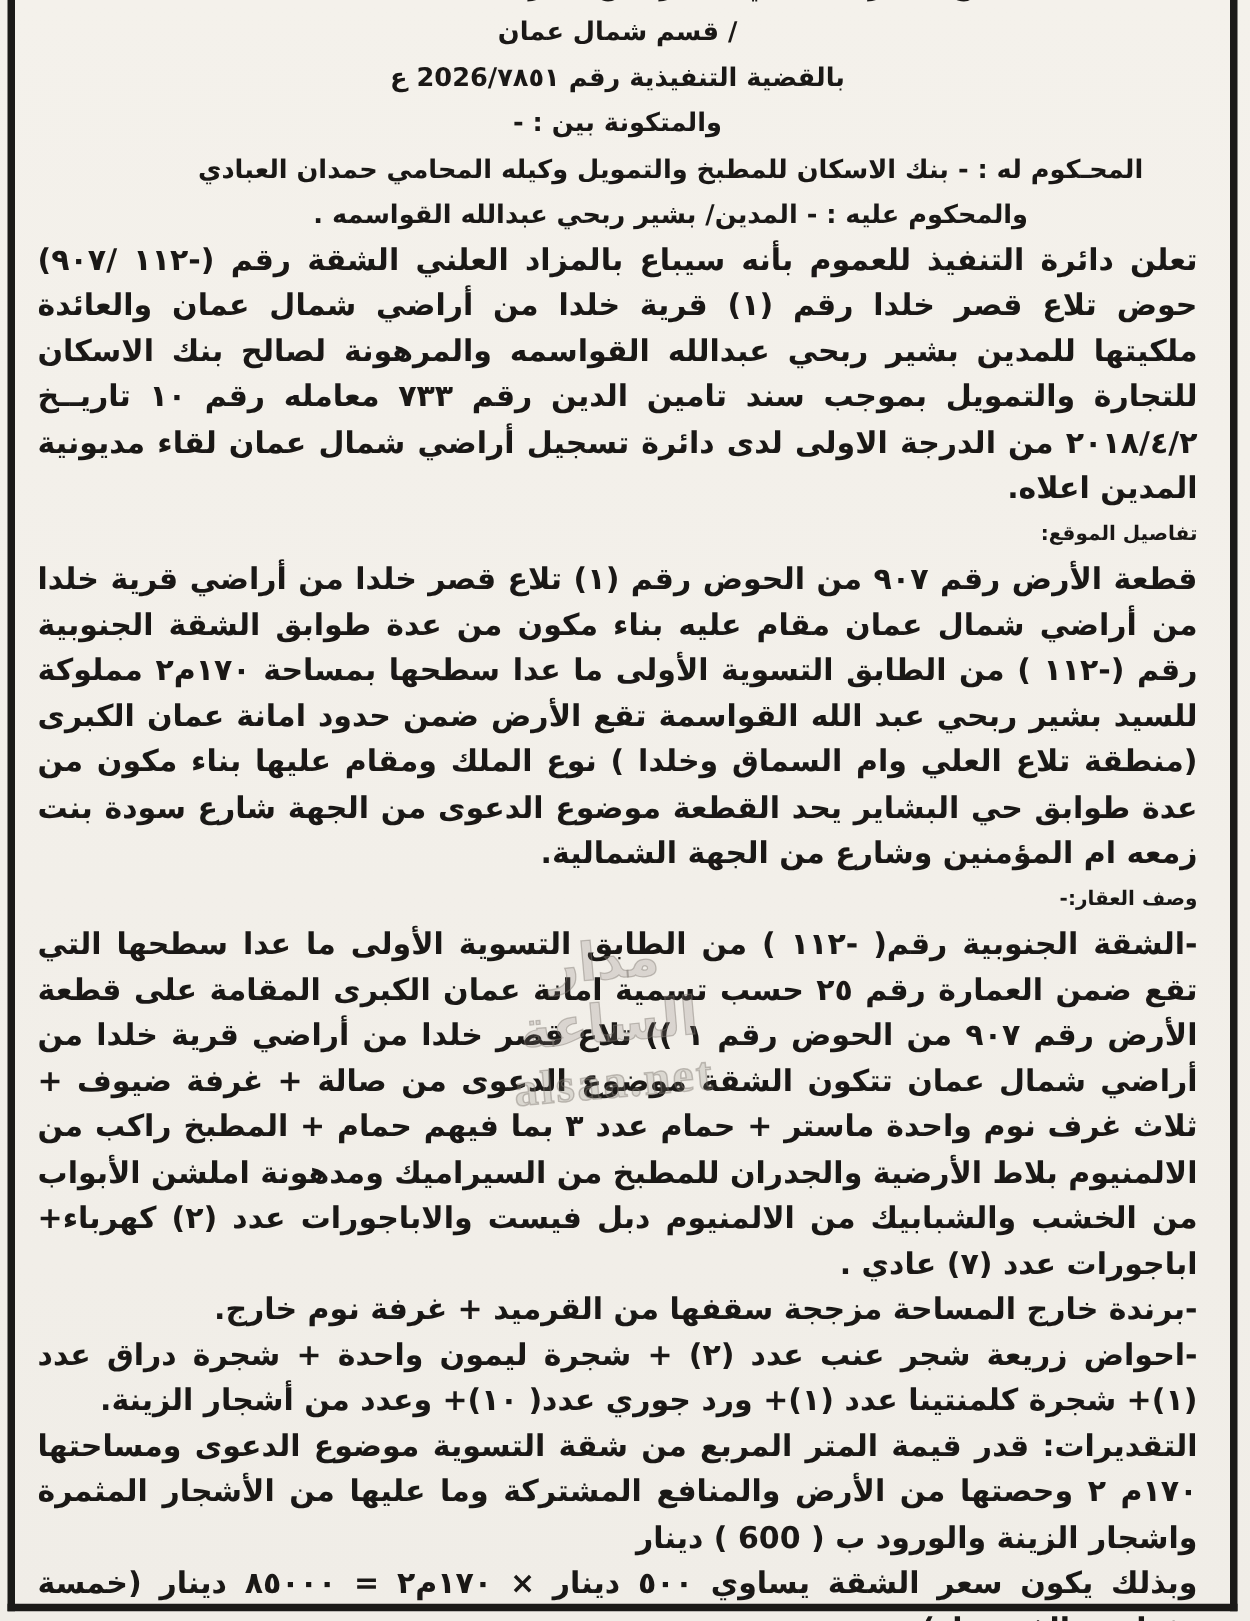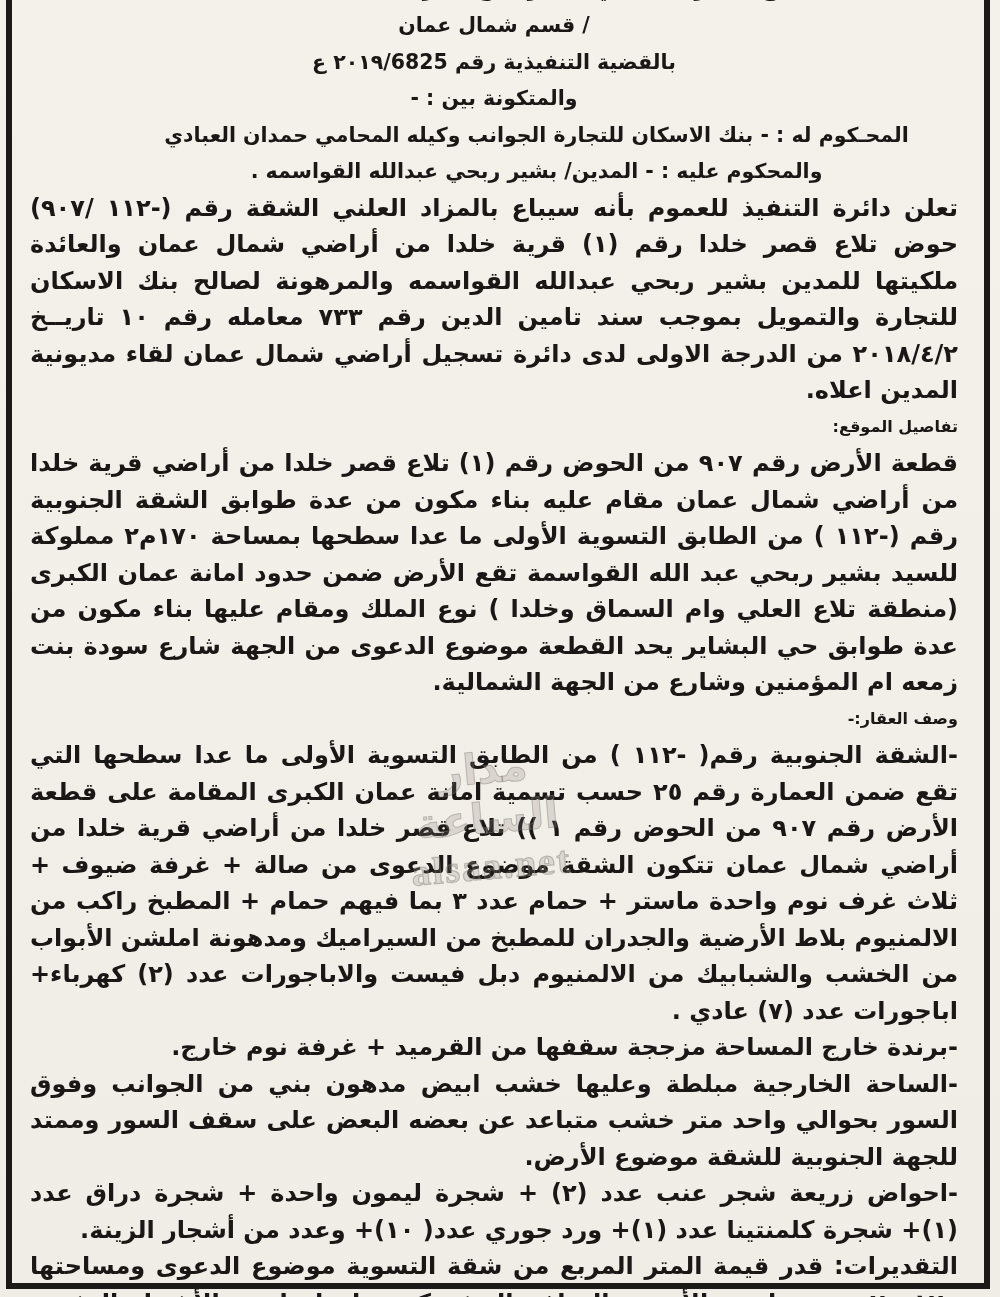--- a/index.html
+++ b/index.html
@@ -71,41 +71,40 @@
 <body>
 
 <div class="page">
 
   <div class="content">
 
     <div class="clip-line">اعلان بيع بالمزاد العلني صادر عن دائرة تنفيذ محكمة بداية عمان</div>
 
     <p class="hline first">/ قسم شمال عمان</p>
 
-    <p class="hline">بالقضية التنفيذية رقم ٢٠١٩/6825 ع</p>
+    <p class="hline">بالقضية التنفيذية رقم 2026/٧٨٥١ ع</p>
 
     <p class="hline">والمتكونة بين : -</p>
 
-    <p class="hline shift">المحـكوم له : - بنك الاسكان للتجارة الجوانب وكيله المحامي حمدان العبادي</p>
+    <p class="hline shift">المحـكوم له : - بنك الاسكان للمطبخ والتمويل وكيله المحامي حمدان العبادي</p>
 
     <p class="hline shift">والمحكوم عليه : - المدين/ بشير ربحي عبدالله القواسمه .</p>
 
     <p class="para">تعلن دائرة التنفيذ للعموم بأنه سيباع بالمزاد العلني الشقة رقم (-١١٢ /٩٠٧) حوض تلاع قصر خلدا رقم (١) قرية خلدا من أراضي شمال عمان والعائدة ملكيتها للمدين بشير ربحي عبدالله القواسمه والمرهونة لصالح بنك الاسكان للتجارة والتمويل بموجب سند تامين الدين رقم ٧٣٣ معامله رقم ١٠ تاريــخ ٢٠١٨/٤/٢ من الدرجة الاولى لدى دائرة تسجيل أراضي شمال عمان لقاء مديونية المدين اعلاه.</p>
 
     <p class="heading">تفاصيل الموقع:</p>
 
     <p class="para">قطعة الأرض رقم ٩٠٧ من الحوض رقم (١) تلاع قصر خلدا من أراضي قرية خلدا من أراضي شمال عمان مقام عليه بناء مكون من عدة طوابق الشقة الجنوبية رقم (-١١٢ ) من الطابق التسوية الأولى ما عدا سطحها بمساحة ١٧٠م٢ مملوكة للسيد بشير ربحي عبد الله القواسمة تقع الأرض ضمن حدود امانة عمان الكبرى (منطقة تلاع العلي وام السماق وخلدا ) نوع الملك ومقام عليها بناء مكون من عدة طوابق حي البشاير يحد القطعة موضوع الدعوى من الجهة شارع سودة بنت زمعه ام المؤمنين وشارع من الجهة الشمالية.</p>
 
     <p class="heading">وصف العقار:-</p>
 
     <p class="para">-الشقة الجنوبية رقم( -١١٢ ) من الطابق التسوية الأولى ما عدا سطحها التي تقع ضمن العمارة رقم ٢٥ حسب تسمية امانة عمان الكبرى المقامة على قطعة الأرض رقم ٩٠٧ من الحوض رقم ١ )) تلاع قصر خلدا من أراضي قرية خلدا من أراضي شمال عمان تتكون الشقة موضوع الدعوى من صالة + غرفة ضيوف + ثلاث غرف نوم واحدة ماستر + حمام عدد ٣ بما فيهم حمام + المطبخ راكب من الالمنيوم بلاط الأرضية والجدران للمطبخ من السيراميك ومدهونة املشن الأبواب من الخشب والشبابيك من الالمنيوم دبل فيست والاباجورات عدد (٢) كهرباء+ اباجورات عدد (٧) عادي .</p>
 
     <p class="para">-برندة خارج المساحة مزججة سقفها من القرميد + غرفة نوم خارج.</p>
 
-    <p class="para">-الساحة الخارجية مبلطة وعليها خشب ابيض مدهون بني من الجوانب وفوق السور بحوالي واحد متر خشب متباعد عن بعضه البعض على سقف السور وممتد للجهة الجنوبية للشقة موضوع الأرض.</p>
 
     <p class="para">-احواض زريعة شجر عنب عدد (٢) + شجرة ليمون واحدة + شجرة دراق عدد (١)+ شجرة كلمنتينا عدد (١)+ ورد جوري عدد( ١٠)+ وعدد من أشجار الزينة.</p>
 
     <p class="para">التقديرات: قدر قيمة المتر المربع من شقة التسوية موضوع الدعوى ومساحتها ١٧٠م ٢ وحصتها من الأرض والمنافع المشتركة وما عليها من الأشجار المثمرة واشجار الزينة والورود ب ( 600 ) دينار</p>
 
     <p class="para">وبذلك يكون سعر الشقة يساوي ٥٠٠ دينار × ١٧٠م٢ = ٨٥٠٠٠ دينار (خمسة وثمانون الف دينار).</p>
 
     <p class="para">وقد احيل العقار احالة قطعية الى عهدة المزاود الأخير محمد داود فوزي العريض بالبدل المعروض منه والبالغ ٧٣٥٠٠ دينار (ثلاثة و سبعون ألف و خمسمائة ديناراً)</p>
 
   </div>

